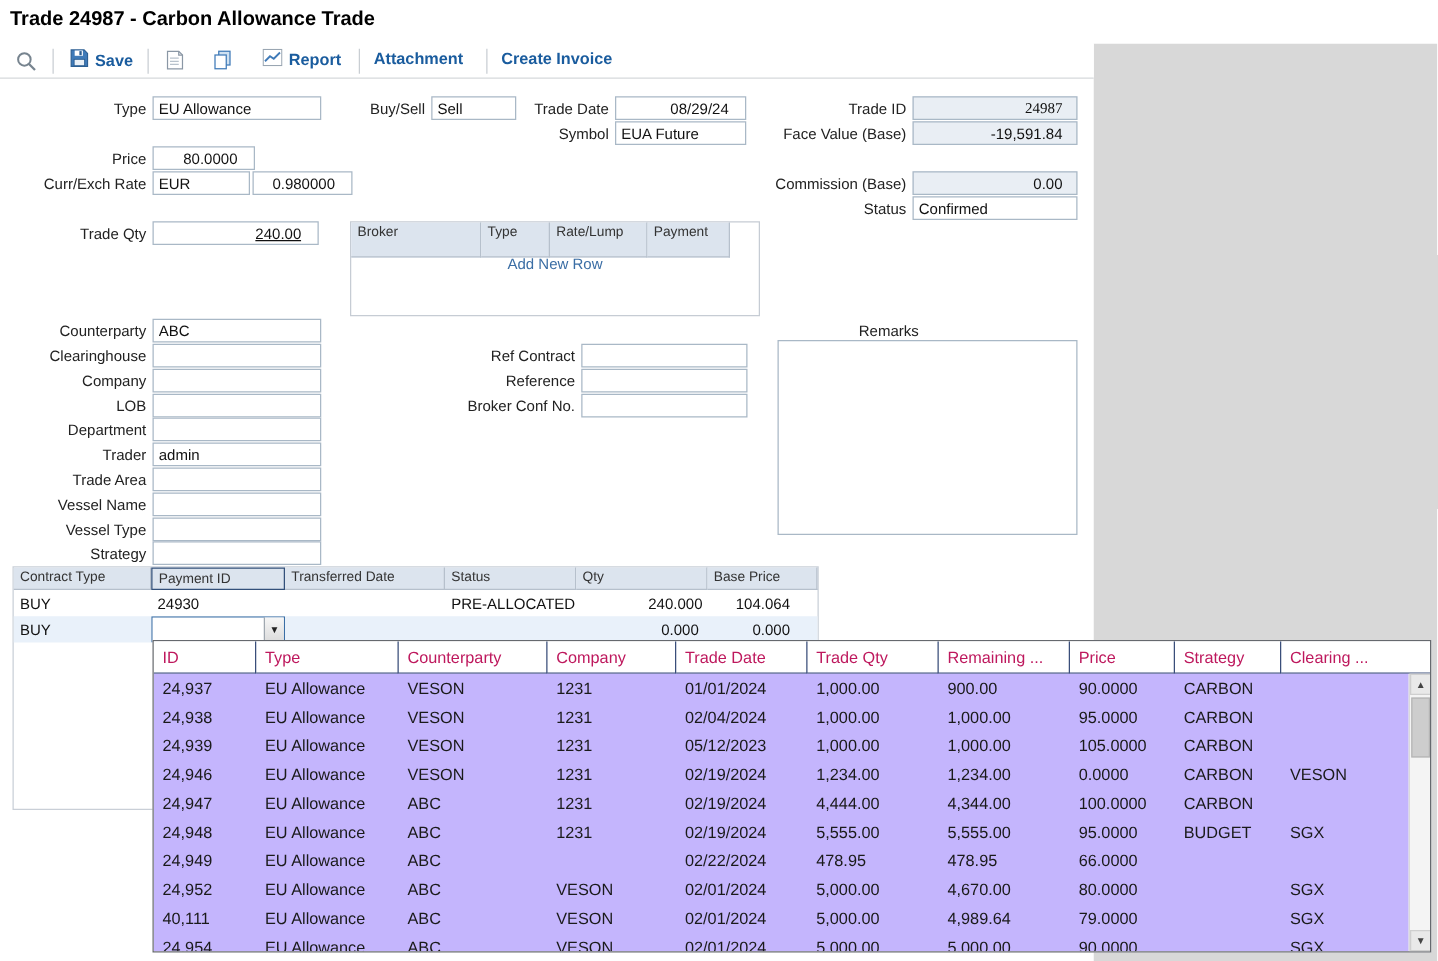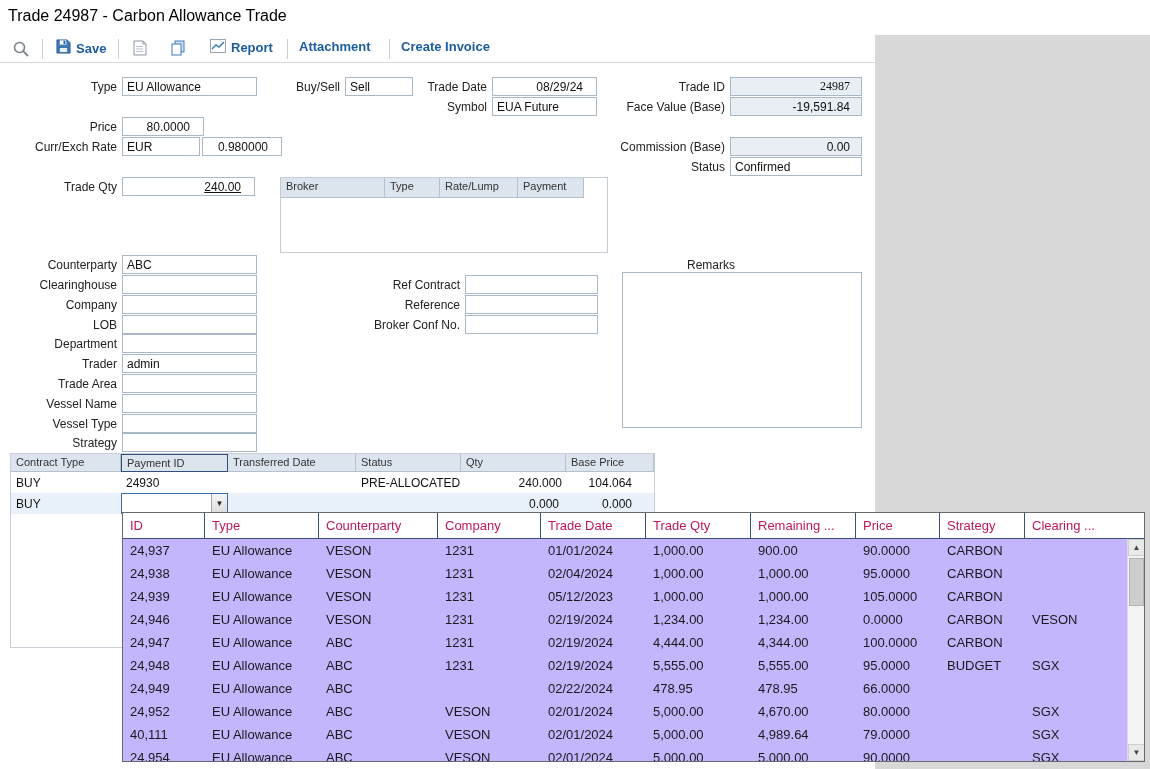--- a/index.html
+++ b/index.html
@@ -1,35 +1,35 @@
 <!DOCTYPE html>
 <html><head>
 <meta charset="utf-8">
 <style>
   *{margin:0;padding:0;box-sizing:border-box}
   html,body{background:#fff}
   body{font-family:"Liberation Sans",sans-serif;}
   .screen{position:relative;width:1150px;height:769px;background:#fff;overflow:hidden}
   .gray-panel{position:absolute;left:875px;top:35px;width:275px;height:734px;background:#D8D8D8}
-  .title{position:absolute;left:8px;top:7px;font-size:16px;font-weight:normal;color:#000;white-space:nowrap}
+  .title{position:absolute;left:8px;top:7px;font-size:16px;font-weight:bold;color:#000;white-space:nowrap}
   .toolbar{position:absolute;left:0;top:35px;width:875px;height:28px;background:#fff;border-bottom:1px solid #D6D9DC}
   .tb-btn{position:absolute;top:4px;display:flex;align-items:center;gap:5px;font-size:13px;font-weight:bold;color:#1A5C9E;cursor:pointer;white-space:nowrap}
   .tb-ico{position:absolute;top:5px;cursor:pointer;display:flex;align-items:center}
   .tb-sep{position:absolute;top:4px;width:1px;height:20px;background:#C9CED3}
   .lbl{position:absolute;font-size:12px;color:#222;text-align:right;white-space:nowrap}
   .lbl-left{text-align:right}
   .inp{position:absolute;height:19px;border:1px solid #A9B8C6;background:#fff;font-family:"Liberation Sans",sans-serif;font-size:12px;color:#111;padding:0 4px;outline:none}
   .inp.num{text-align:right;padding-right:13px}
   .inp.ro{background:#E9EEF4;text-align:right;padding-right:11px}
   .inp.status{background:#fff;text-align:left}
   textarea.remarks{position:absolute;left:622px;top:272px;width:240px;height:156px;border:1px solid #A9B8C6;resize:none;outline:none;font-family:"Liberation Sans",sans-serif;font-size:12px}
   
   .broker-box{position:absolute;left:280px;top:177px;width:328px;height:76px;border:1px solid #C6CCD4;background:#fff}
   .broker-head{position:absolute;left:0;top:0;height:18px;display:flex}
-  .bh-cell{height:20px;background:#DCE4EE;border-right:1px solid #B6C0CC;border-bottom:1px solid #B6C0CC;font-size:11px;color:#333;padding:2px 0 0 5px;white-space:nowrap;overflow:hidden}
+  .bh-cell{height:28px;background:#DCE4EE;border-right:1px solid #B6C0CC;border-bottom:1px solid #B6C0CC;font-size:11px;color:#333;padding:2px 0 0 5px;white-space:nowrap;overflow:hidden}
   .add-row-link{position:absolute;left:0;right:0;top:26px;text-align:center;font-size:12px;color:#3B6EA5;cursor:pointer}
   
   .contracts{position:absolute;left:10px;top:453px;width:645px;height:195px;border:1px solid #C9CFD7;background:#fff}
   .ct-grid{display:grid;grid-template-columns:110px 107px 128px 105px 105px 1fr}
   .ct-head{position:absolute;left:0;top:0;width:100%;height:18px}
   .ct-h{height:18px;background:#DCE4EE;border-right:1px solid #B6C0CC;border-bottom:1px solid #B6C0CC;font-size:11px;color:#333;padding:2px 0 4px 5px;white-space:nowrap;overflow:hidden}
   .ct-h.sel{border:1px solid #33507A}
   .ct-row{position:absolute;left:0;width:100%;height:21px}
   .ct-c{height:21px;font-size:12px;color:#111;padding:4px 0 0 5px;white-space:nowrap;overflow:hidden}
   .ct-c.rgt{text-align:right;padding-right:4px}
@@ -147,20 +147,21 @@
   <div class="lbl" style="left:27px;top:180px;width:90px">Trade Qty</div>
   <input class="inp num" style="left: 122px; top: 177px; width: 133px; text-decoration: underline;" value="240.00">
 
   <div class="broker-box">
     <div class="broker-head">
       <div class="bh-cell" style="width:104px">Broker</div>
       <div class="bh-cell" style="width:55px">Type</div>
       <div class="bh-cell" style="width:78px">Rate/Lump</div>
       <div class="bh-cell" style="width:66px">Payment</div>
     </div>
+    <div class="add-row-link">Add New Row</div>
   </div>
 
   <div class="lbl" style="left:27px;top:258px;width:90px">Counterparty</div>
   <input class="inp" style="left: 122px; top: 255px; width: 135px;" value="ABC">
 
   <div class="lbl" style="left:27px;top:278px;width:90px">Clearinghouse</div>
   <input class="inp" style="left: 122px; top: 275px; width: 135px;" value="">
 
   <div class="lbl" style="left:27px;top:298px;width:90px">Company</div>
   <input class="inp" style="left: 122px; top: 295px; width: 135px;" value="">

